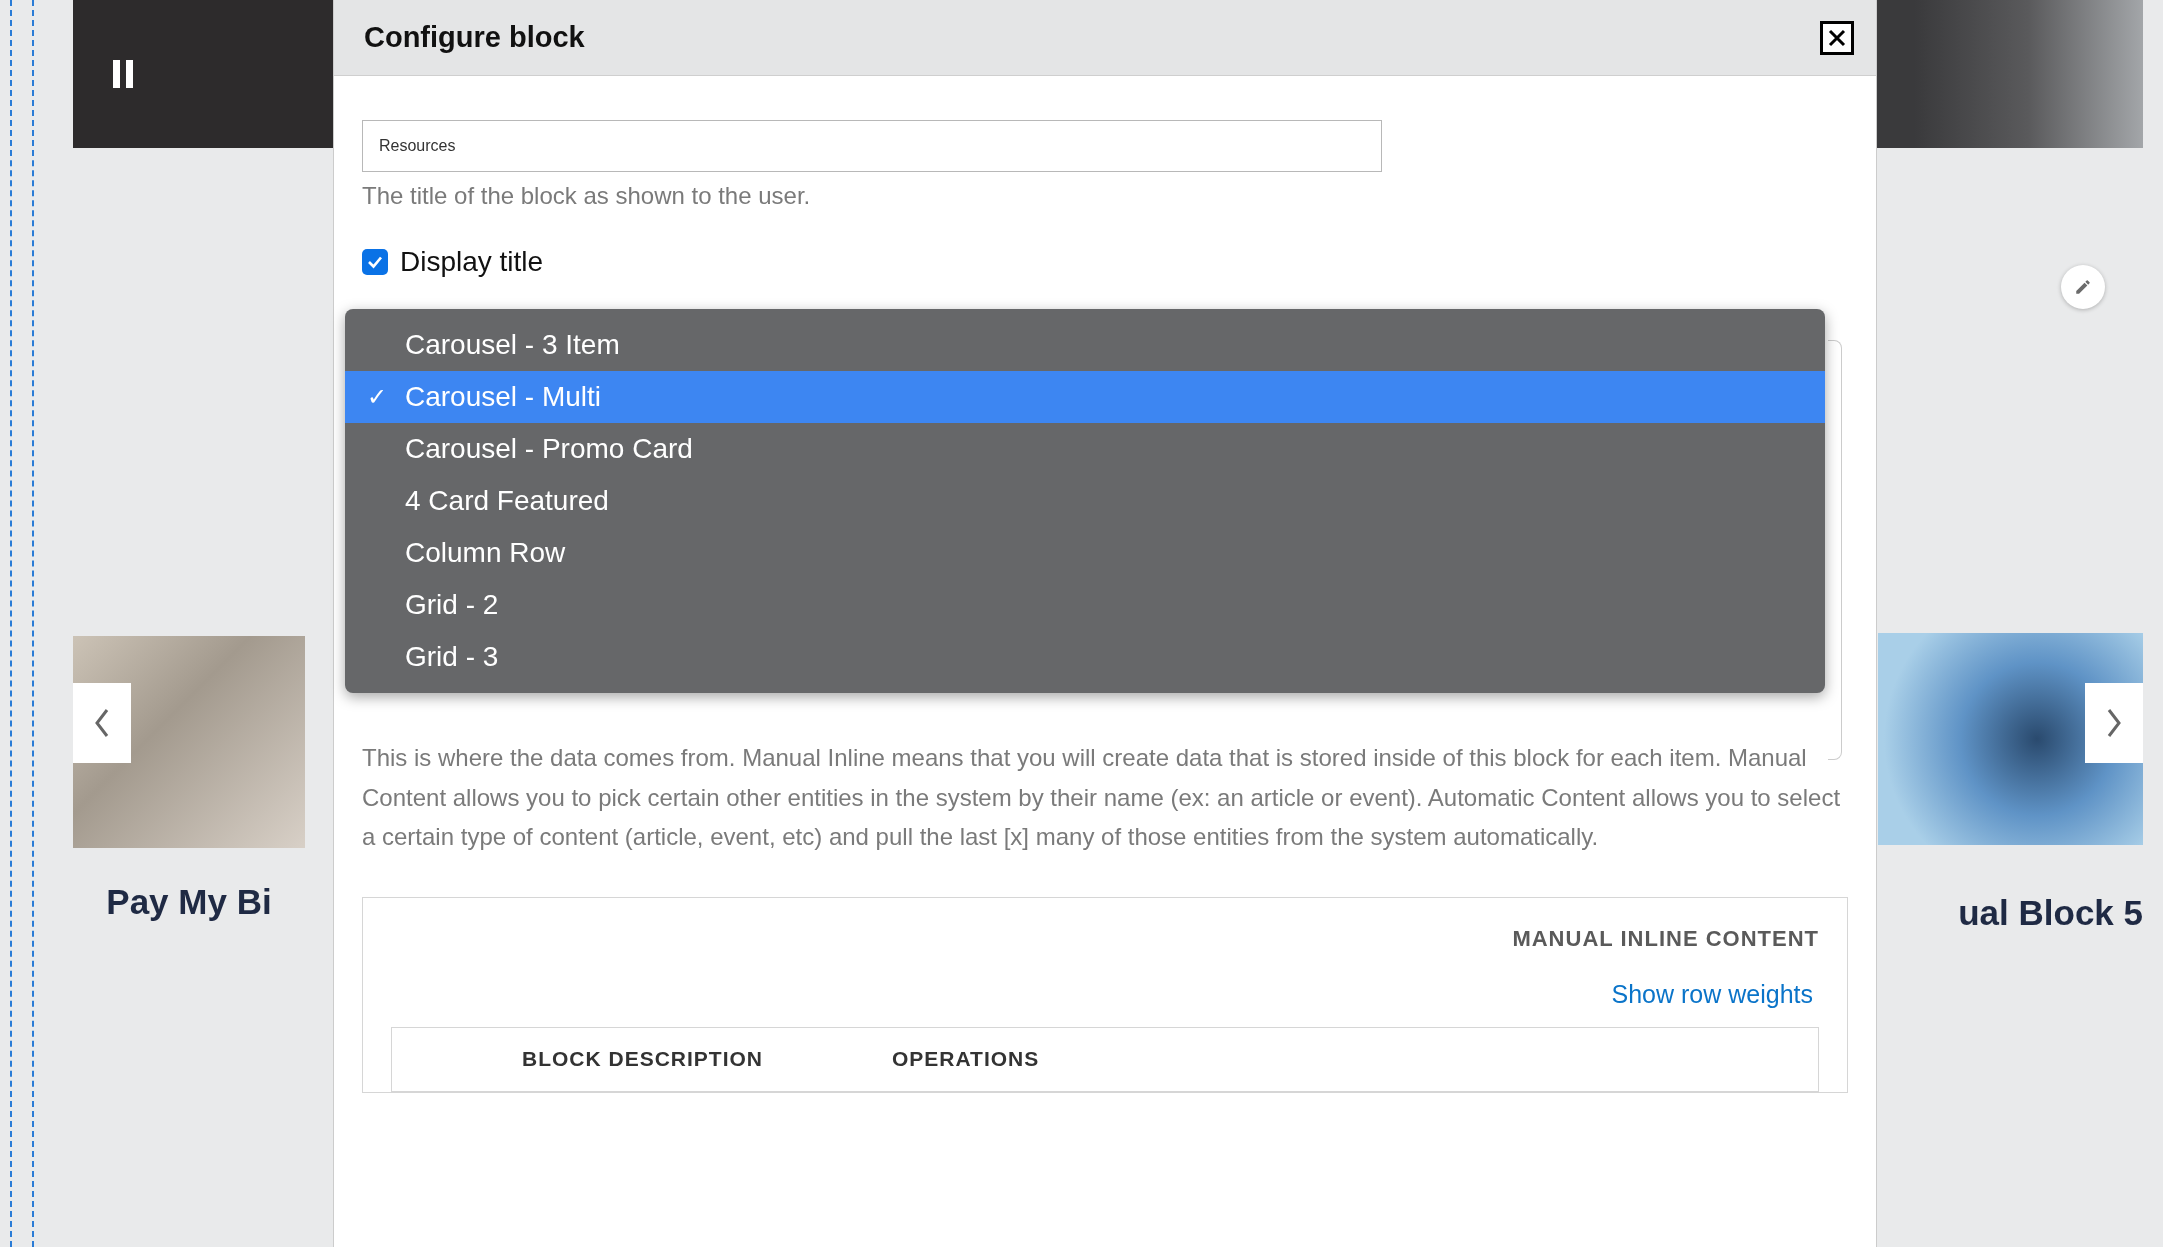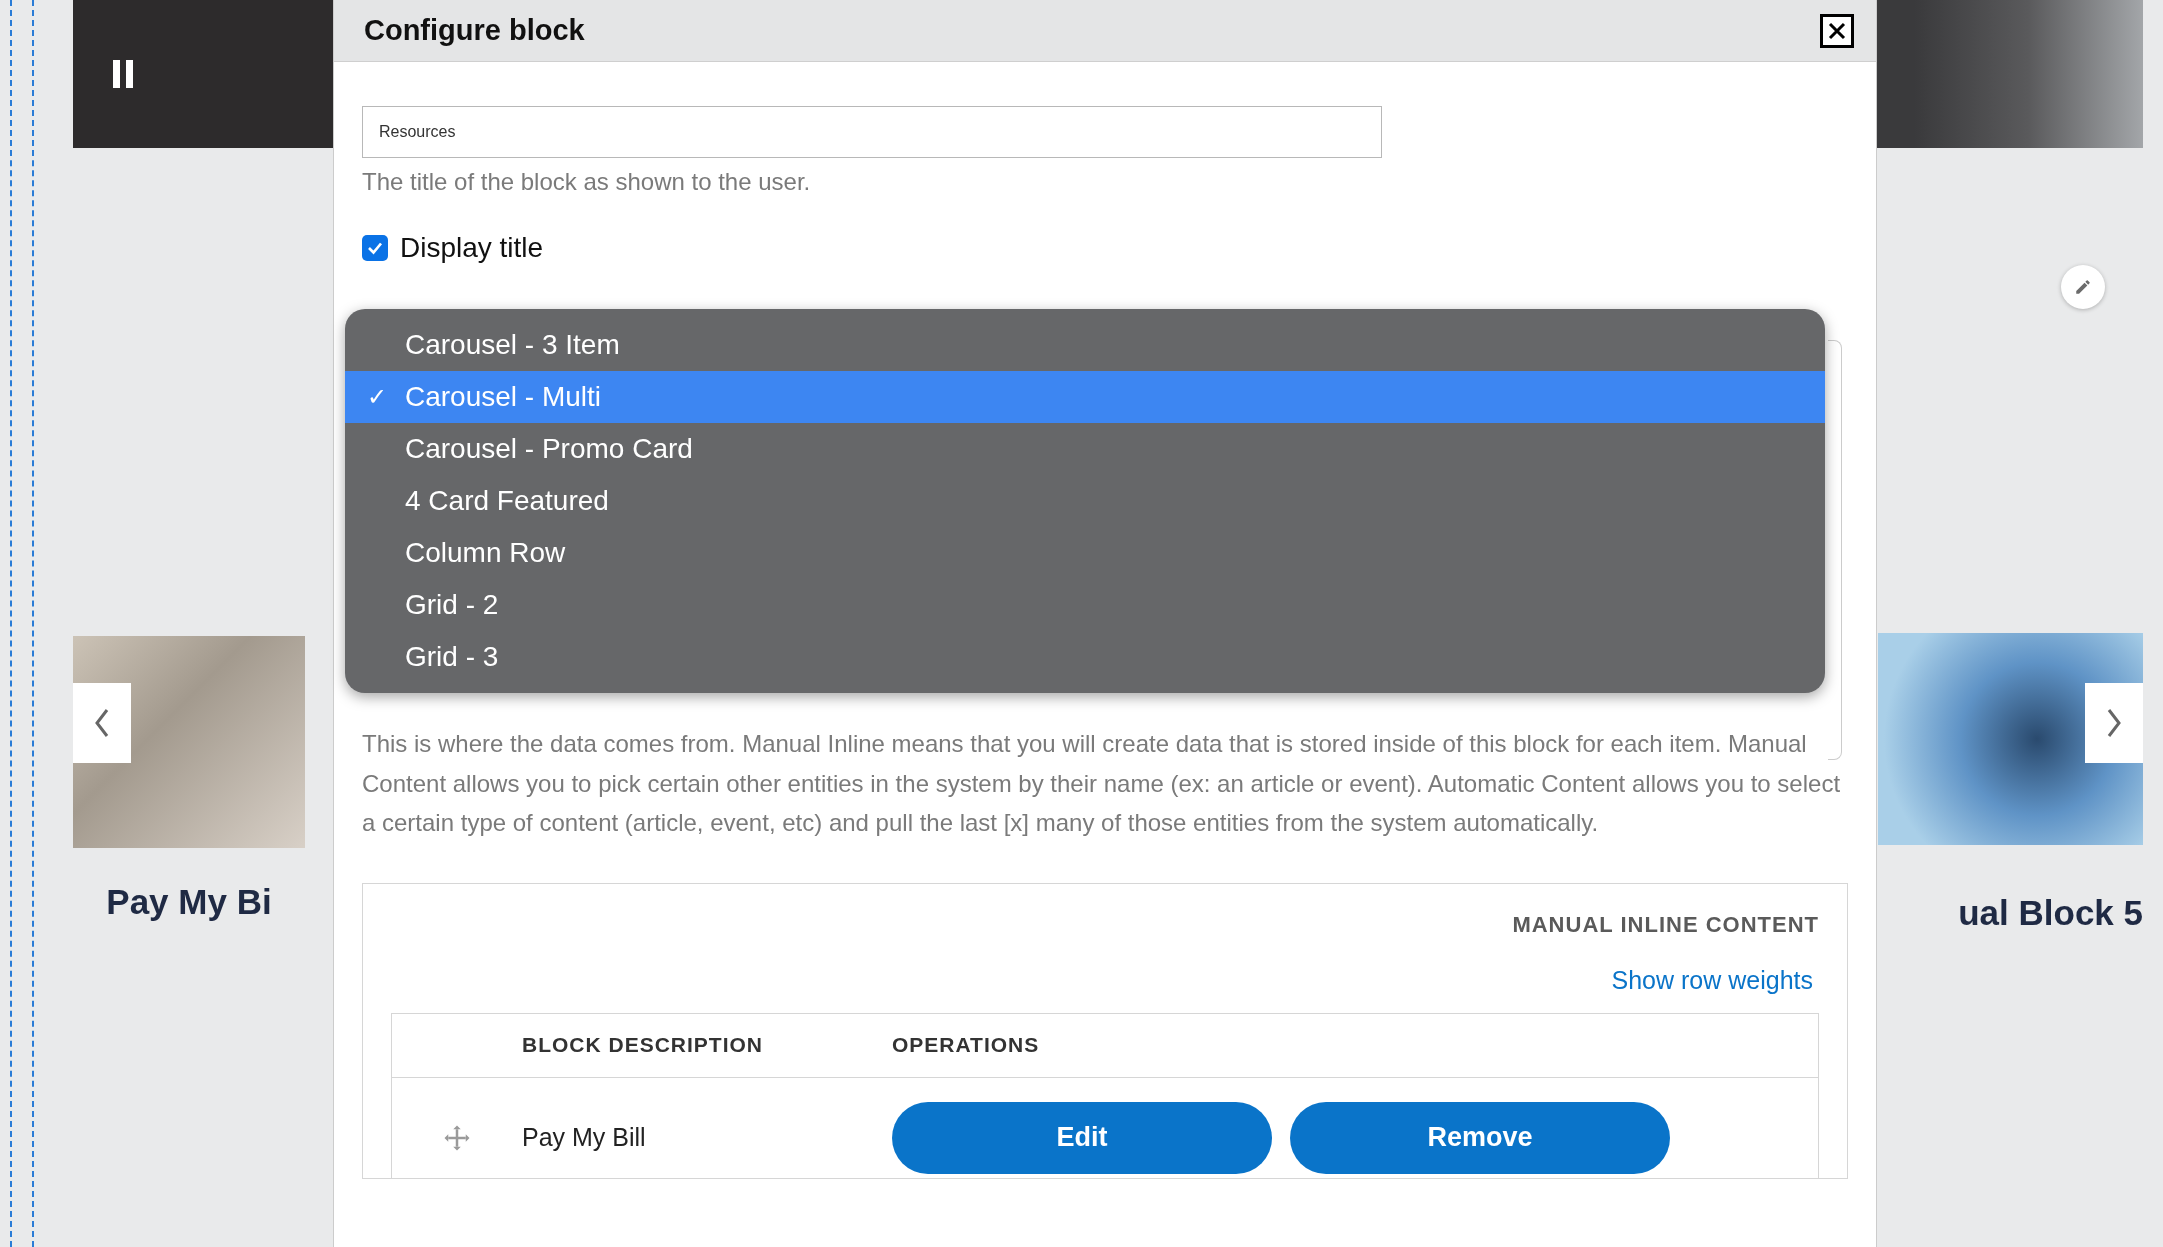--- a/index.html
+++ b/index.html
@@ -120,21 +120,21 @@
     bottom: 0;
     background: #fff;
     border-left: 1px solid #ccc;
     border-right: 1px solid #ccc;
     display: flex;
     flex-direction: column;
   }
   .modal-header {
     background: #e4e5e6;
     border-bottom: 1px solid #cfcfcf;
-    height: 62px;
+    height: 76px;
     display: flex;
     align-items: center;
     justify-content: space-between;
     padding: 0 22px 0 30px;
   }
   .modal-header h2 { font-size: 29px; font-weight: 800; color: #111; }
   .close-btn {
     width: 34px; height: 34px;
     border: 3px solid #000;
     display: flex; align-items: center; justify-content: center;
@@ -185,21 +185,21 @@
   .checkbox svg { width: 18px; height: 18px; }
   .checkbox-label { font-size: 28px; color: #111; }
 
   
   .dropdown-popup {
     position: absolute;
     left: 345px;
     top: 309px;
     width: 1480px;
     background: #666769;
-    border-radius: 20px;
+    border-radius: 8px;
     padding: 10px 0;
     box-shadow: 0 4px 14px rgba(0,0,0,0.35);
     z-index: 50;
   }
   .dropdown-option {
     height: 52px;
     display: flex;
     align-items: center;
     padding-left: 60px;
     font-size: 28px;
@@ -376,34 +376,20 @@
       <div class="fieldset-legend">MANUAL INLINE CONTENT</div>
       <div class="show-weights">
         <a href="#">Show row weights</a>
       </div>
       <div class="content-table">
         <div class="thead">
           <div class="th col-handle"></div>
           <div class="th col-desc">BLOCK DESCRIPTION</div>
           <div class="th col-ops">OPERATIONS</div>
         </div>
-        <div class="trow">
-          <div class="drag-handle">
-            <svg viewBox="0 0 24 24">
-              <path d="M12 2 L9 5 L15 5 Z M12 22 L9 19 L15 19 Z M2 12 L5 9 L5 15 Z M22 12 L19 9 L19 15 Z" fill="#9a9a9a"></path>
-              <rect x="11" y="5" width="2" height="14" fill="#9a9a9a"></rect>
-              <rect x="5" y="11" width="14" height="2" fill="#9a9a9a"></rect>
-            </svg>
-          </div>
-          <div class="row-desc">Pay My Bill</div>
-          <div class="row-ops">
-            <button class="pill-btn">Edit</button>
-            <button class="pill-btn">Remove</button>
-          </div>
-        </div>
       </div>
     </div>
   </div>
 </div>
 
 <div class="select-peek"></div>
 
 <div class="dropdown-popup">
   <div class="dropdown-option">Carousel - 3 Item</div>
   <div class="dropdown-option selected">Carousel - Multi</div>

